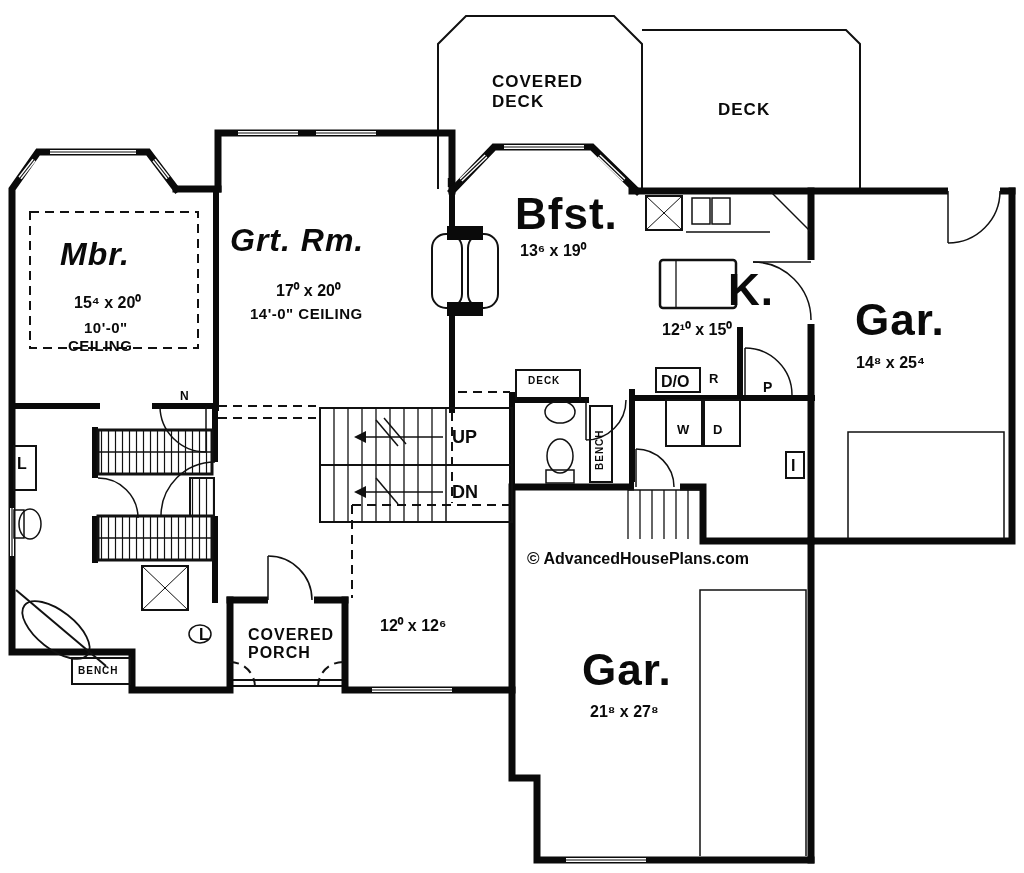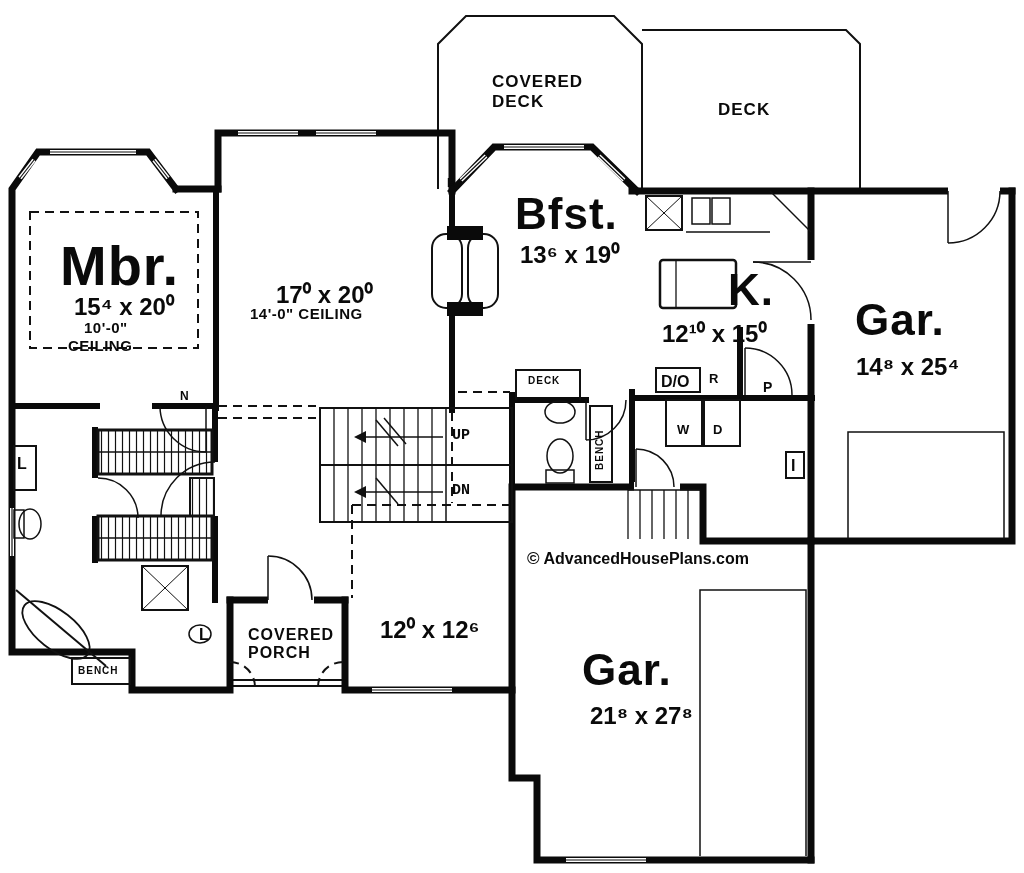--- a/index.html
+++ b/index.html
@@ -1,28 +1,28 @@
 <!DOCTYPE html>
 <html><head>
 <meta charset="utf-8">
 <style>
   html,body{margin:0;padding:0;background:#fff;}
   #plan{position:relative;width:1024px;height:873px;background:#fff;overflow:hidden;
         font-family:"Liberation Sans",sans-serif;}
   #linework{position:absolute;left:0;top:0;}
   .lbl{position:absolute;font-weight:bold;color:#0a0a0a;white-space:nowrap;line-height:1;}
-  .big {font-size:56px;letter-spacing:1px;}
+  .big {font-size:32px;letter-spacing:1px;font-style:italic;}
   .mid {font-size:44px;letter-spacing:1px;}
-  .dims{font-size:24px;}
+  .dims{font-size:16px;}
   .note{font-size:15px;letter-spacing:.5px;}
   .area{font-size:17px;letter-spacing:1px;white-space:normal;text-align:left;line-height:1.15;}
   .tiny{font-size:10px;letter-spacing:1px;}
   .key {font-size:13px;}
   .key2{font-size:16px;}
-  .updn{font-size:15px;font-family:Liberation Mono, monospace;}
+  .updn{font-size:18px;}
   .vert{transform:rotate(-90deg);transform-origin:0 0;}
   .wm{display:flex;align-items:center;gap:4px;font-size:16px;font-weight:bold;color:#0a0a0a;}
   .wm .sym{font-size:17px;}
 </style>
 </head>
 <body>
 
 <div id="plan">
 
   <svg id="linework" width="1024" height="873" viewBox="0 0 1024 873">
@@ -235,20 +235,21 @@
       <path d="M848,539 L848,432 L1004,432 L1004,539"></path>
       <path d="M700,856 L700,590 L806,590 L806,856"></path>
     </g>
   </svg>
 
   <div class="lbl big" style="left:60px;top:238px;">Mbr.</div>
   <div class="lbl dims" style="left:74px;top:295px;text-align:right;">15⁴ x 20⁰</div>
   <div class="lbl note" style="left:84px;top:320px;">10'-0"</div>
   <div class="lbl note" style="left:68px;top:338px;">CEILING</div>
 
+  <div class="lbl big" style="left:230px;top:224px;">Grt. Rm.</div>
   <div class="lbl dims" style="left:276px;top:283px;">17⁰ x 20⁰</div>
   <div class="lbl note" style="left:250px;top:306px;">14'-0" CEILING</div>
 
   <div class="lbl mid" style="left:515px;top:192px;">Bfst.</div>
   <div class="lbl dims" style="left:520px;top:243px;">13⁶ x 19⁰</div>
 
   <div class="lbl mid" style="left:728px;top:268px;">K.</div>
   <div class="lbl dims" style="left:662px;top:322px;">12¹⁰ x 15⁰</div>
 
   <div class="lbl mid" style="left:855px;top:298px;">Gar.</div>

